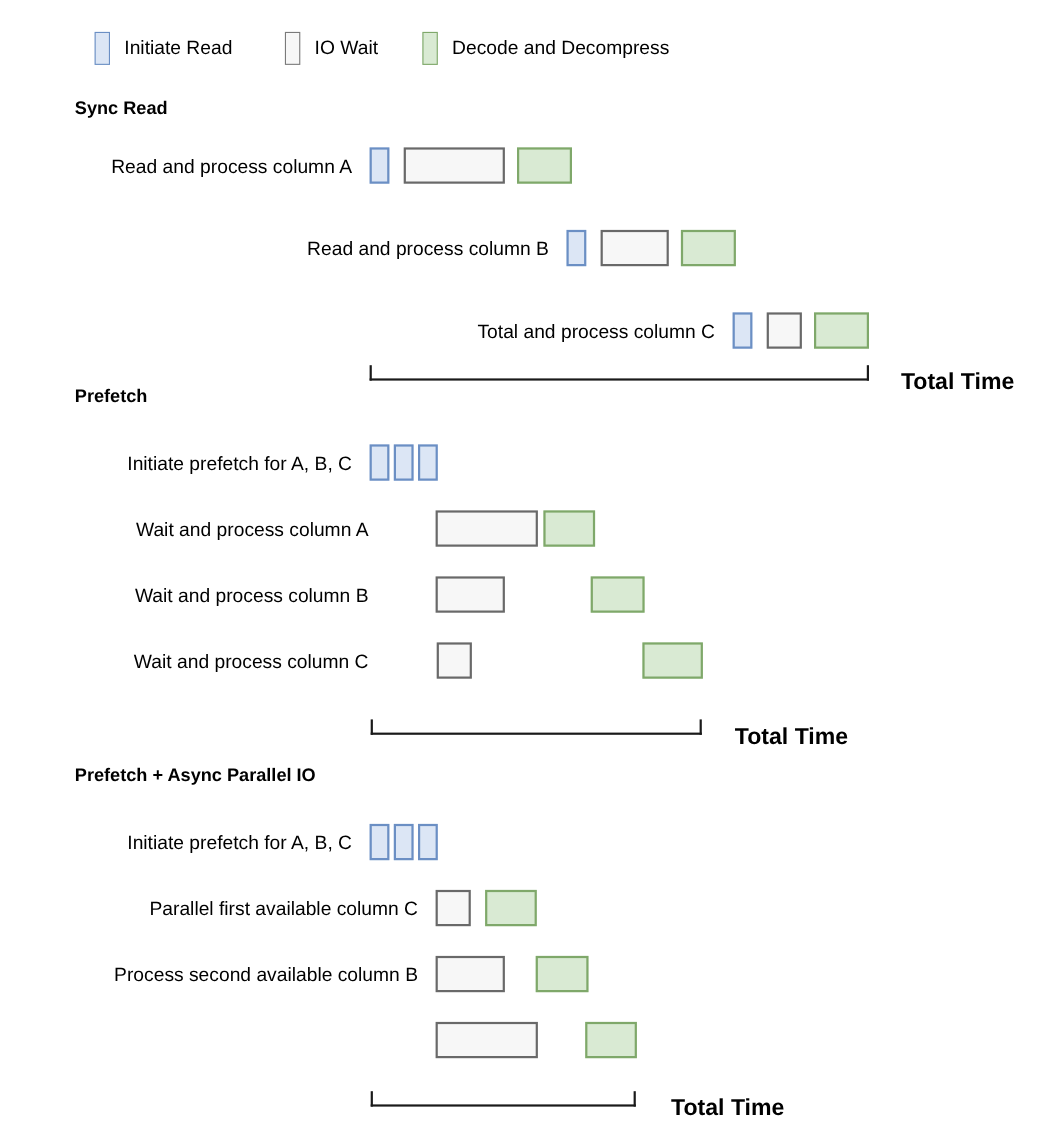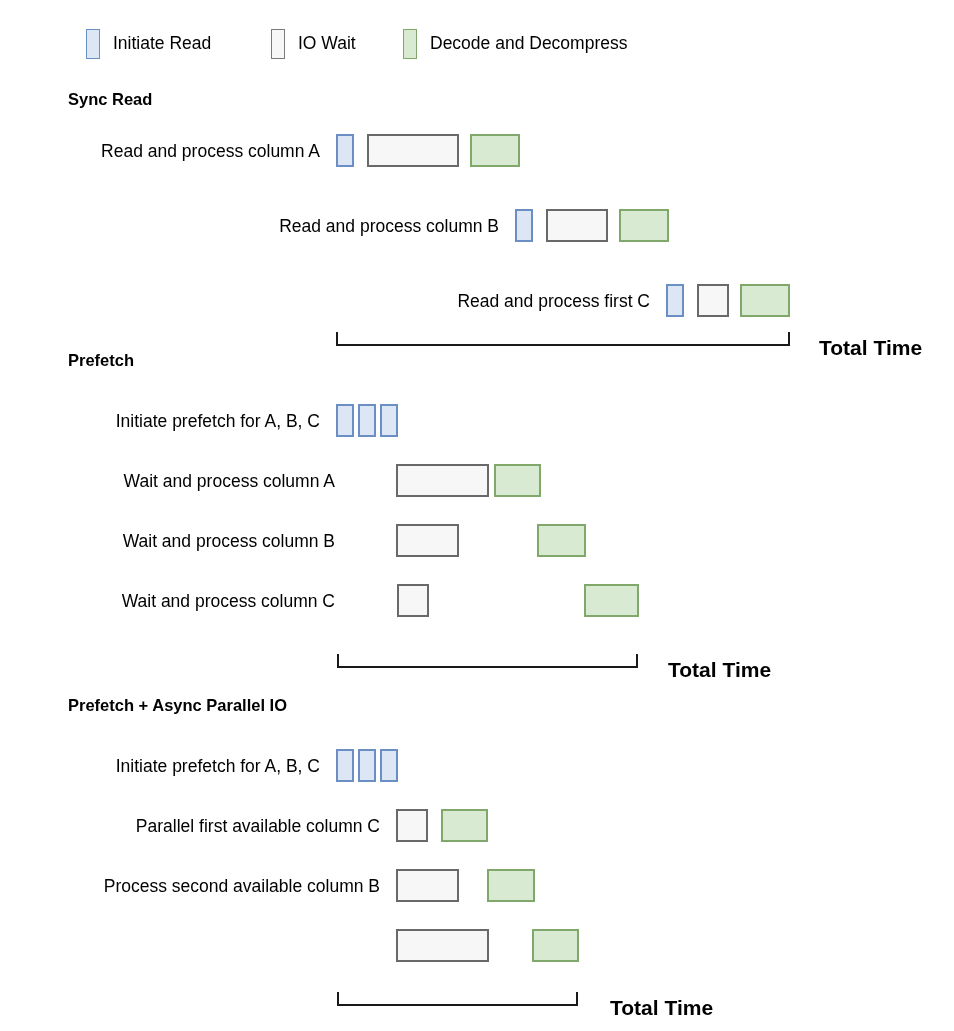--- a/index.html
+++ b/index.html
@@ -112,39 +112,39 @@
 </style>
 </head>
 <body>
 
 <div class="canvas" id="canvas">
     <div style="position: static;">
       <div class="legend-item" style="left: 68px; top: 29px; padding-left: 18px;">
         <span class="legend-swatch blue" style="background: rgb(220, 230, 245); border-color: rgb(107, 143, 196);"></span>
         <span class="legend-label">Initiate Read</span>
       </div>
-      <div class="legend-item" style="left: 271px; top: 29px;">
+      <div class="legend-item" style="left: 259px; top: 29px;">
         <span class="legend-swatch gray" style="background: rgb(247, 247, 247); border-color: rgb(122, 122, 122);"></span>
         <span class="legend-label">IO Wait</span>
       </div>
-      <div class="legend-item" style="left: 387px; top: 29px; padding-left: 16px;">
+      <div class="legend-item" style="left: 368px; top: 29px; padding-left: 16px;">
         <span class="legend-swatch green" style="background: rgb(217, 234, 211); border-color: rgb(127, 168, 106);"></span>
         <span class="legend-label">Decode and Decompress</span>
       </div>
     </div>
     <div class="section-title" style="left: 68px; top: 91px;">Sync Read</div>
     <div class="row-label" style="right: 634px; top: 143px;">Read and process column A</div>
     <div class="bar blue" style="left: 336px; top: 134px; width: 18px;"></div>
     <div class="bar gray" style="left: 367px; top: 134px; width: 92px;"></div>
     <div class="bar green" style="left: 470px; top: 134px; width: 50px;"></div>
     <div class="row-label" style="right: 455px; top: 218px;">Read and process column B</div>
     <div class="bar blue" style="left: 515px; top: 209px; width: 18px;"></div>
     <div class="bar gray" style="left: 546px; top: 209px; width: 62px;"></div>
     <div class="bar green" style="left: 619px; top: 209px; width: 50px;"></div>
-    <div class="row-label" style="right: 304px; top: 293px;">Read and process first C</div>
+    <div class="row-label" style="right: 304px; top: 293px;">Total and process column C</div>
     <div class="bar blue" style="left: 666px; top: 284px; width: 18px;"></div>
     <div class="bar gray" style="left: 697px; top: 284px; width: 32px;"></div>
     <div class="bar green" style="left: 740px; top: 284px; width: 50px;"></div>
     <div class="bracket" style="left: 336px; top: 332px; width: 454px;"></div>
     <div class="bracket-label" style="left: 819px; top: 337px;">Total Time</div>
     <div class="section-title" style="left: 68px; top: 352px;">Prefetch</div>
     <div class="row-label" style="right: 634px; top: 413px;">Initiate prefetch for A, B, C</div>
     <div class="bar blue" style="left: 336px; top: 404px; width: 18px;"></div>
     <div class="bar blue" style="left: 358px; top: 404px; width: 18px;"></div>
     <div class="bar blue" style="left: 380px; top: 404px; width: 18px;"></div>

